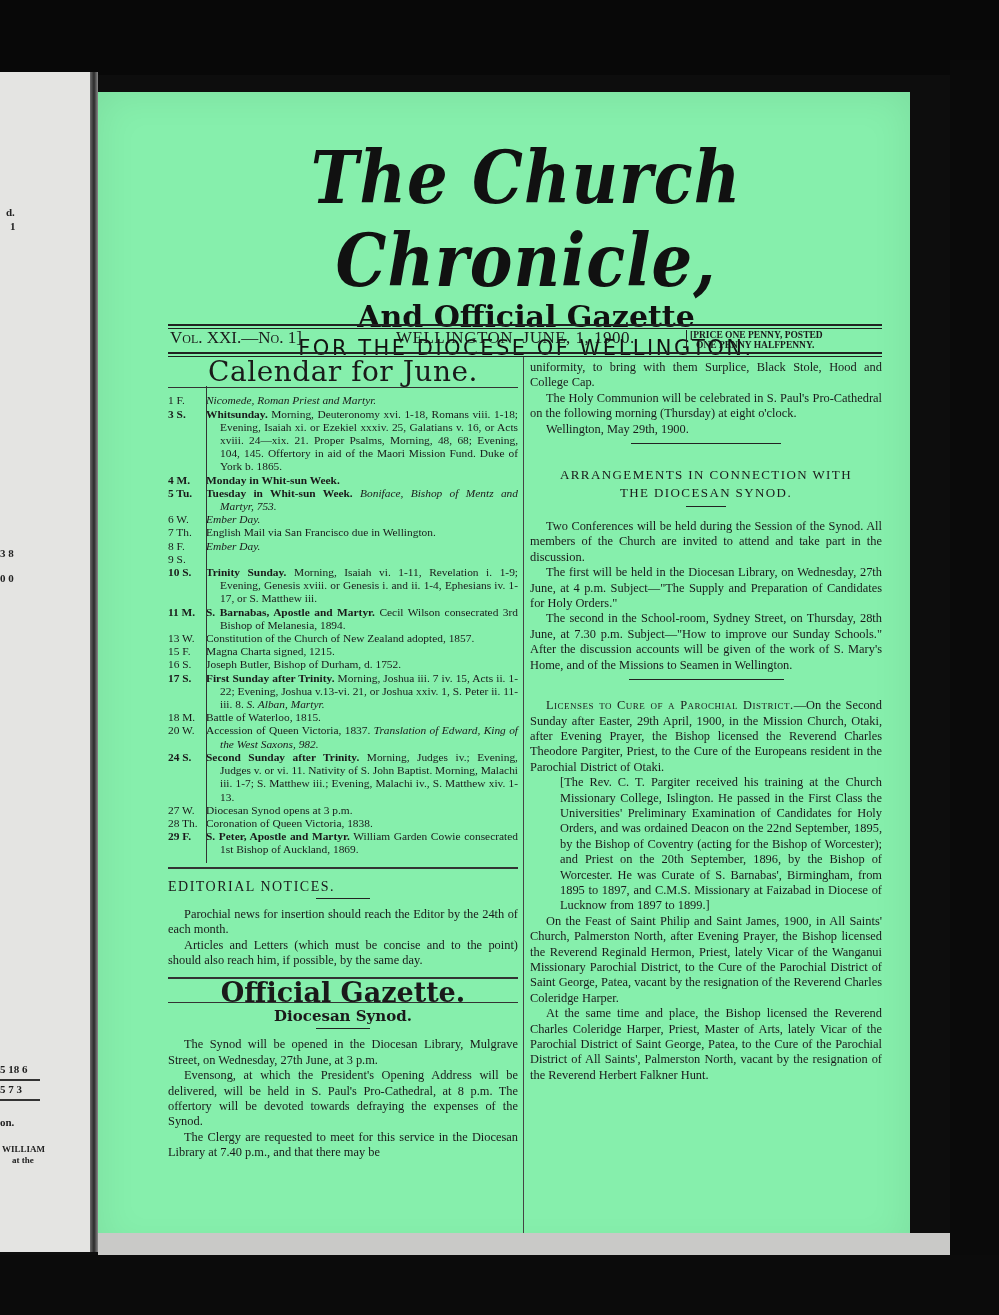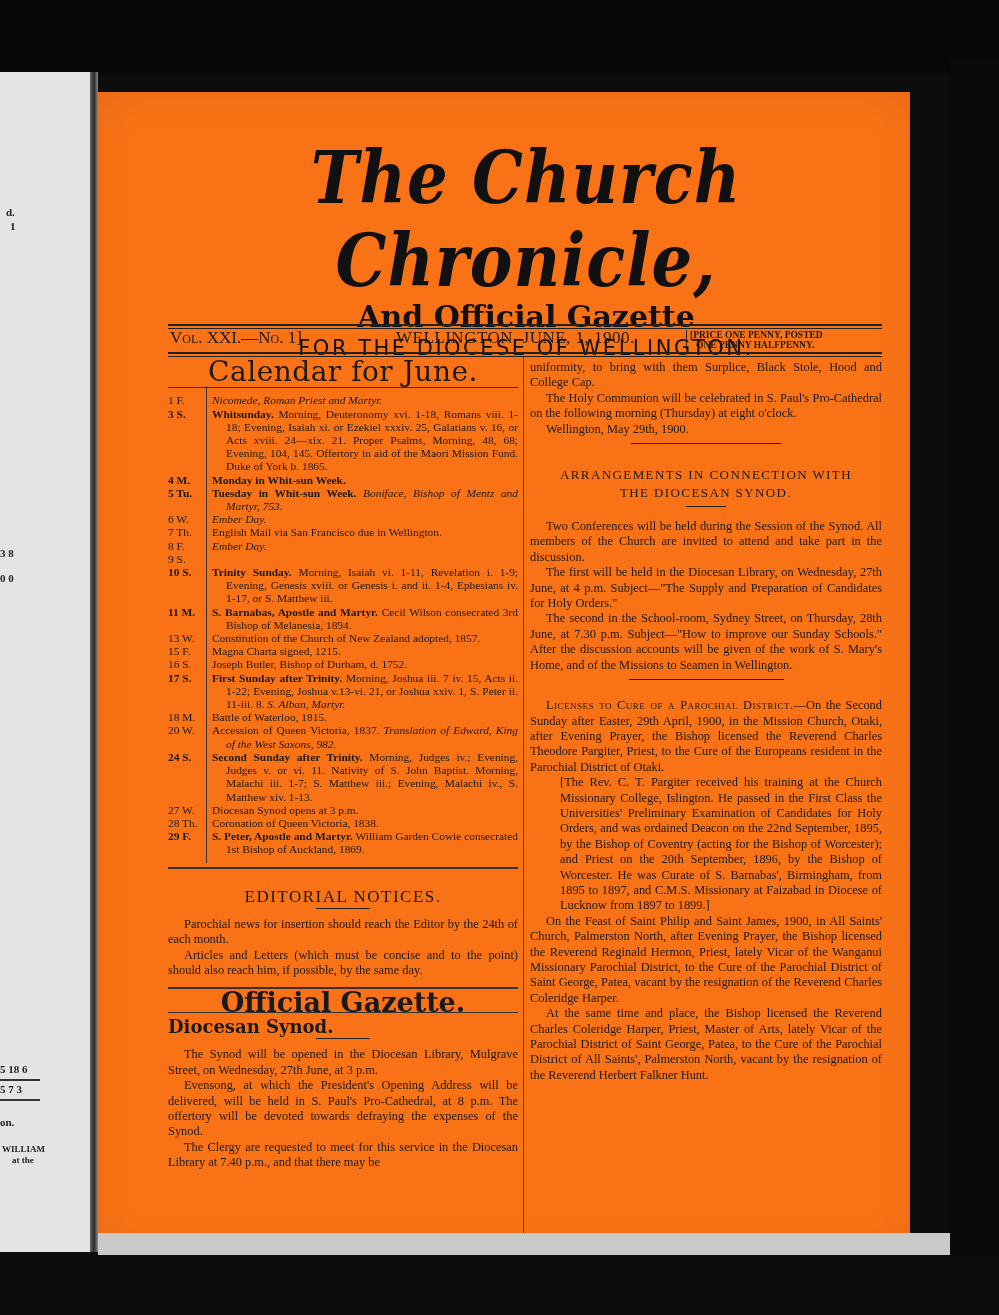--- a/index.html
+++ b/index.html
@@ -10,21 +10,21 @@
   .top-strip { position: absolute; left: 0; top: 0; width: 999px; height: 75px; background: #080808; }
   .left-page {
     position: absolute; left: 0; top: 72px; width: 96px; height: 1180px;
     background: #e4e4e2; overflow: hidden;
   }
   .left-page .frag { position: absolute; font-size: 11px; font-weight: bold; white-space: nowrap; color: #222; }
   .left-page .rule { position: absolute; height: 2px; background: #333; }
   .spine { position: absolute; left: 90px; top: 72px; width: 8px; height: 1180px; background: linear-gradient(to right, #6a6a6a, #2a2a2a, #8a8a8a); }
   .page {
     position: absolute; left: 98px; top: 92px; width: 812px; height: 1160px;
-    background: #f97316; box-shadow: inset 0 0 40px rgba(0,0,0,0.08);
+    background: #86efac; box-shadow: inset 0 0 40px rgba(0,0,0,0.08);
   }
   .right-edge { position: absolute; left: 950px; top: 60px; width: 49px; height: 1200px; background: #0a0a0a; }
   .bottom-strip { position: absolute; left: 0; top: 1255px; width: 999px; height: 60px; background: #0b0b0b; }
   .page-bottom-band { position: absolute; left: 98px; top: 1233px; width: 852px; height: 22px; background: #c9c9c7; }
 
   
   .masthead { position: absolute; left: 72px; top: 55px; width: 712px; text-align: center; }
   .title {
     font-family: "DejaVu Serif", serif; font-weight: bold; font-size: 64px; letter-spacing: 1px;
     line-height: 72px; color: #111; transform: scaleY(1.15); font-style: italic;
@@ -41,30 +41,30 @@
   .col-left { left: 70px; top: 268px; width: 350px; }
   .col-right { left: 432px; top: 268px; width: 352px; }
   .col-divider { position: absolute; left: 425px; top: 265px; width: 1px; height: 900px; background: #444; }
 
   .cal-title { font-family: "DejaVu Serif", serif; font-weight: normal; font-size: 28px; text-align: center; margin: 4px 0 8px; letter-spacing: 0.5px; }
   .thin-rule { border-top: 1px solid #333; margin: 2px 0 6px; }
   .cal { position: relative; font-size: 11.4px; line-height: 13.2px; }
   .cal::before { content: ""; position: absolute; left: 38px; top: -8px; bottom: -6px; border-left: 1px solid #333; }
   .cal-row { display: flex; }
   .cal-date { width: 38px; flex: 0 0 38px; white-space: nowrap; }
-  .cal-text { flex: 1; padding-left: 6px; text-align: justify; }
+  .cal-text { flex: 1; text-align: justify; }
   .cal-text .hang { display: block; padding-left: 14px; text-indent: -14px; }
   b.sb { font-weight: bold; }
   .it { font-style: italic; }
 
-  .section-head { text-align: center; font-size: 17px; letter-spacing: 1.5px; margin: 20px 0 4px; }
+  .section-head { font-size: 14px; letter-spacing: 1.5px; margin: 10px 0 4px; }
   .short-rule { width: 54px; margin: 0 auto 8px; border-top: 1px solid #222; }
   p { margin: 0; text-indent: 16px; font-family: Liberation Serif, serif; }
   .gaz-title { font-family: "DejaVu Serif", serif; font-weight: bold; font-size: 27px; text-align: center; margin: 4px 0 2px; }
-  .synod-head { font-family: "DejaVu Serif", serif; font-weight: bold; font-size: 18px; text-align: left; margin: 2px 0 4px; }
+  .synod-head { font-family: "DejaVu Serif", serif; font-weight: bold; font-size: 15px; text-align: center; margin: 2px 0 4px; }
   .smallcaps { font-variant: small-caps; letter-spacing: 0.5px; }
   .bracket { padding-left: 30px; text-indent: -6px; }
   .bracket p { text-indent: 0; }
   .right-head { text-align: center; font-size: 13px; letter-spacing: 1.4px; line-height: 18px; margin: 22px 0 4px; }
 </style>
 </head>
 <body>
 
 <div class="top-strip"></div>
 

